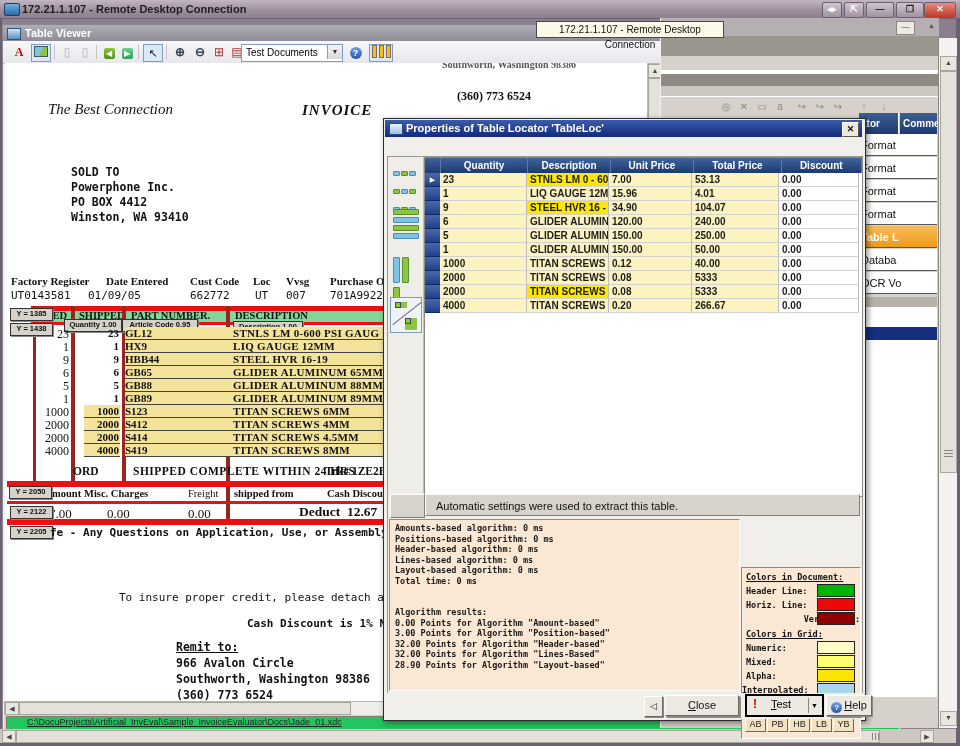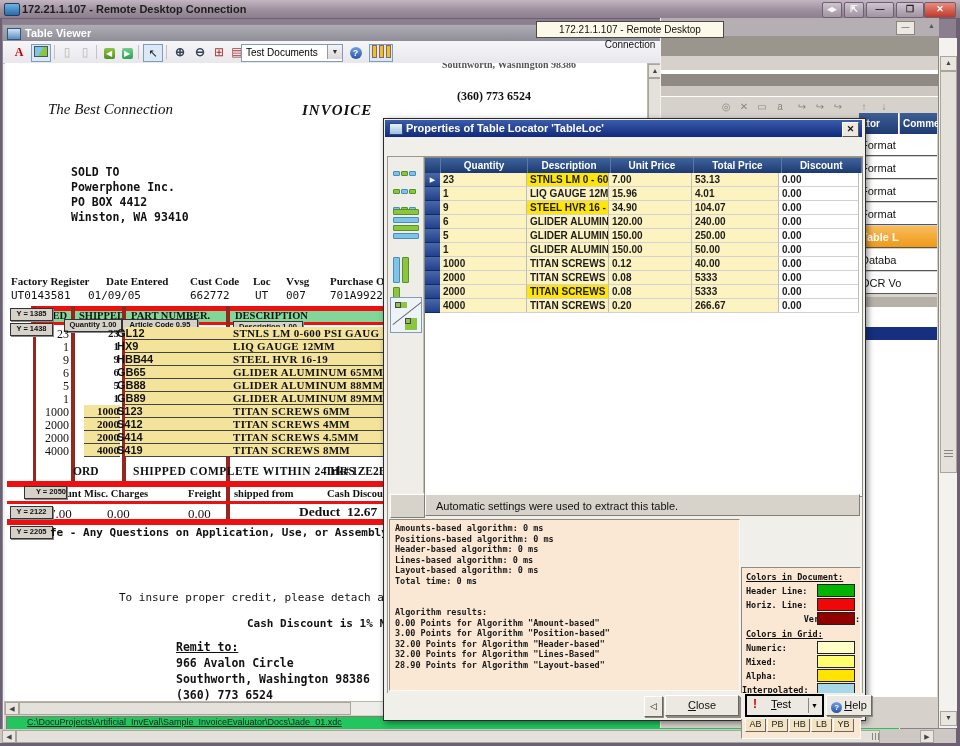--- a/index.html
+++ b/index.html
@@ -24,21 +24,21 @@
   .combo-arrow{right:0;top:0;width:14px;height:14px;background:linear-gradient(#f4f3f6,#d9d8dd);border-left:1px solid #9a98a0;font-size:7px;line-height:14px;text-align:center;color:#333;}
   
   .doc{left:2px;top:38px;width:642px;height:662px;background:#fff;overflow:hidden;color:#111;}
   .redline{background:#ee1010;}
   .dredline{background:#96261e;}
   .greenband{background:#82d698;}
   .ylabel{background:#d6d2ca;border:1px solid #333;box-shadow:1px 1px 0 #888;font-size:7.5px;font-weight:bold;line-height:9px;text-align:center;color:#111;}
   .irow{left:0;width:644px;height:13px;}
   .iq{left:18px;width:46px;text-align:right;font-size:12px;font-family:"Liberation Serif",serif;}
   .ish{left:76px;width:38px;text-align:right;font-size:11px;font-weight:bold;font-family:"Liberation Serif",serif;}
-  .ipn{left:112px;font-size:11px;font-weight:bold;font-family:Liberation Sans, sans-serif;}
+  .ipn{left:120px;font-size:11px;font-weight:bold;font-family:Liberation Serif, serif;}
   .idesc{left:228px;font-size:11px;font-weight:bold;font-family:"Liberation Serif",serif;letter-spacing:.3px;}
   .ybar{position:absolute;left:120px;top:0;width:312px;height:12px;background:#f3e39b;border-bottom:1px solid #444;}
   .ybar.s{left:79px;width:36px;}
   .scroll{background:#efede9;border:1px solid #b9b6b0;}
   .sthumb{background:#e4e1db;border:1px solid #a9a59d;}
   .sarrow{background:#e9e6e0;border:1px solid #a9a59d;font-size:7px;line-height:11px;text-align:center;color:#444;}
   
   .w2{left:660px;top:18px;width:278px;height:710px;background:#d6d2cb;border-left:1px solid #f4f2ef;}
   .navyhead{background:linear-gradient(#3d5f96,#1d3b72);color:#fff;font-weight:bold;font-size:10px;}
   .w2row{background:#fff;border-bottom:1px solid #555;font-size:11px;color:#111;line-height:22px;}
@@ -251,30 +251,30 @@
           <span class="ab idesc">TITAN SCREWS 8MM</span>
         </div>
 
       <span class="ab ser" style="left:68px;top:402px;font-size:11.5px;font-weight:bold;">ORD</span>
       <span class="ab ser" style="left:128px;top:402px;font-size:11.5px;font-weight:bold;letter-spacing:.5px;">SHIPPED COMPLETE WITHIN 24  HRS</span>
       <span class="ab ser" style="left:320px;top:402px;font-size:11.5px;font-weight:bold;">Trk#  1ZE2E</span>
 
       <div class="ab redline" style="left:2px;top:418px;width:642px;height:6px;"></div>
       <span class="ab ser" style="left:47px;top:425px;font-size:10.5px;font-weight:bold;">mount</span>
       <span class="ab ser" style="left:79px;top:425px;font-size:10.5px;font-weight:bold;">Misc. Charges</span>
-      <span class="ab ser" style="left:183px;top:425px;font-size:10.5px;font-weight:bold;">Freight</span>
+      <span class="ab ser" style="left:183px;top:425px;font-size:10.5px;font-weight:normal;">Freight</span>
       <span class="ab ser" style="left:229px;top:425px;font-size:10.5px;font-weight:bold;">shipped from</span>
       <span class="ab ser" style="left:322px;top:425px;font-size:10.5px;font-weight:bold;">Cash Discount -</span>
       <div class="ab redline" style="left:2px;top:438px;width:642px;height:3px;"></div>
       <span class="ab ser" style="left:44px;top:443px;font-size:13px;">7.00</span>
       <span class="ab ser" style="left:102px;top:443px;font-size:13px;">0.00</span>
       <span class="ab ser" style="left:183px;top:443px;font-size:13px;">0.00</span>
       <span class="ab ser" style="left:294px;top:441px;font-size:13.5px;font-weight:bold;white-space:pre;">Deduct  12.67</span>
       <div class="ab redline" style="left:2px;top:456px;width:642px;height:6px;"></div>
-      <span class="ab ylabel" style="left:19px;top:423px;width:41px;height:11px;text-align:right;">Y = 2050</span>
+      <span class="ab ylabel" style="left:4px;top:423px;width:41px;height:11px;">Y = 2050</span>
       <span class="ab ylabel" style="left:5px;top:443px;width:41px;height:11px;">Y = 2122</span>
       <span class="ab ylabel" style="left:5px;top:463px;width:41px;height:11px;">Y = 2205</span>
       <span class="ab mono" style="left:45px;top:463px;font-size:11px;font-weight:bold;">fe - Any Questions on Application, Use, or Assembly</span>
 
       <span class="ab mono" style="left:114px;top:528px;font-size:11px;">To insure proper credit, please detach ar</span>
       <span class="ab mono" style="left:242px;top:554px;font-size:11px;font-weight:bold;">Cash Discount is 1% N</span>
       <span class="ab mono" style="left:171px;top:577px;font-size:11.5px;font-weight:bold;text-decoration:underline;">Remit to:</span>
       <span class="ab mono" style="left:171px;top:593px;font-size:11.5px;font-weight:bold;">966 Avalon Circle</span>
       <span class="ab mono" style="left:171px;top:609px;font-size:11.5px;font-weight:bold;">Southworth, Washington 98386</span>
       <span class="ab mono" style="left:171px;top:625px;font-size:11.5px;font-weight:bold;">(360) 773 6524</span>

